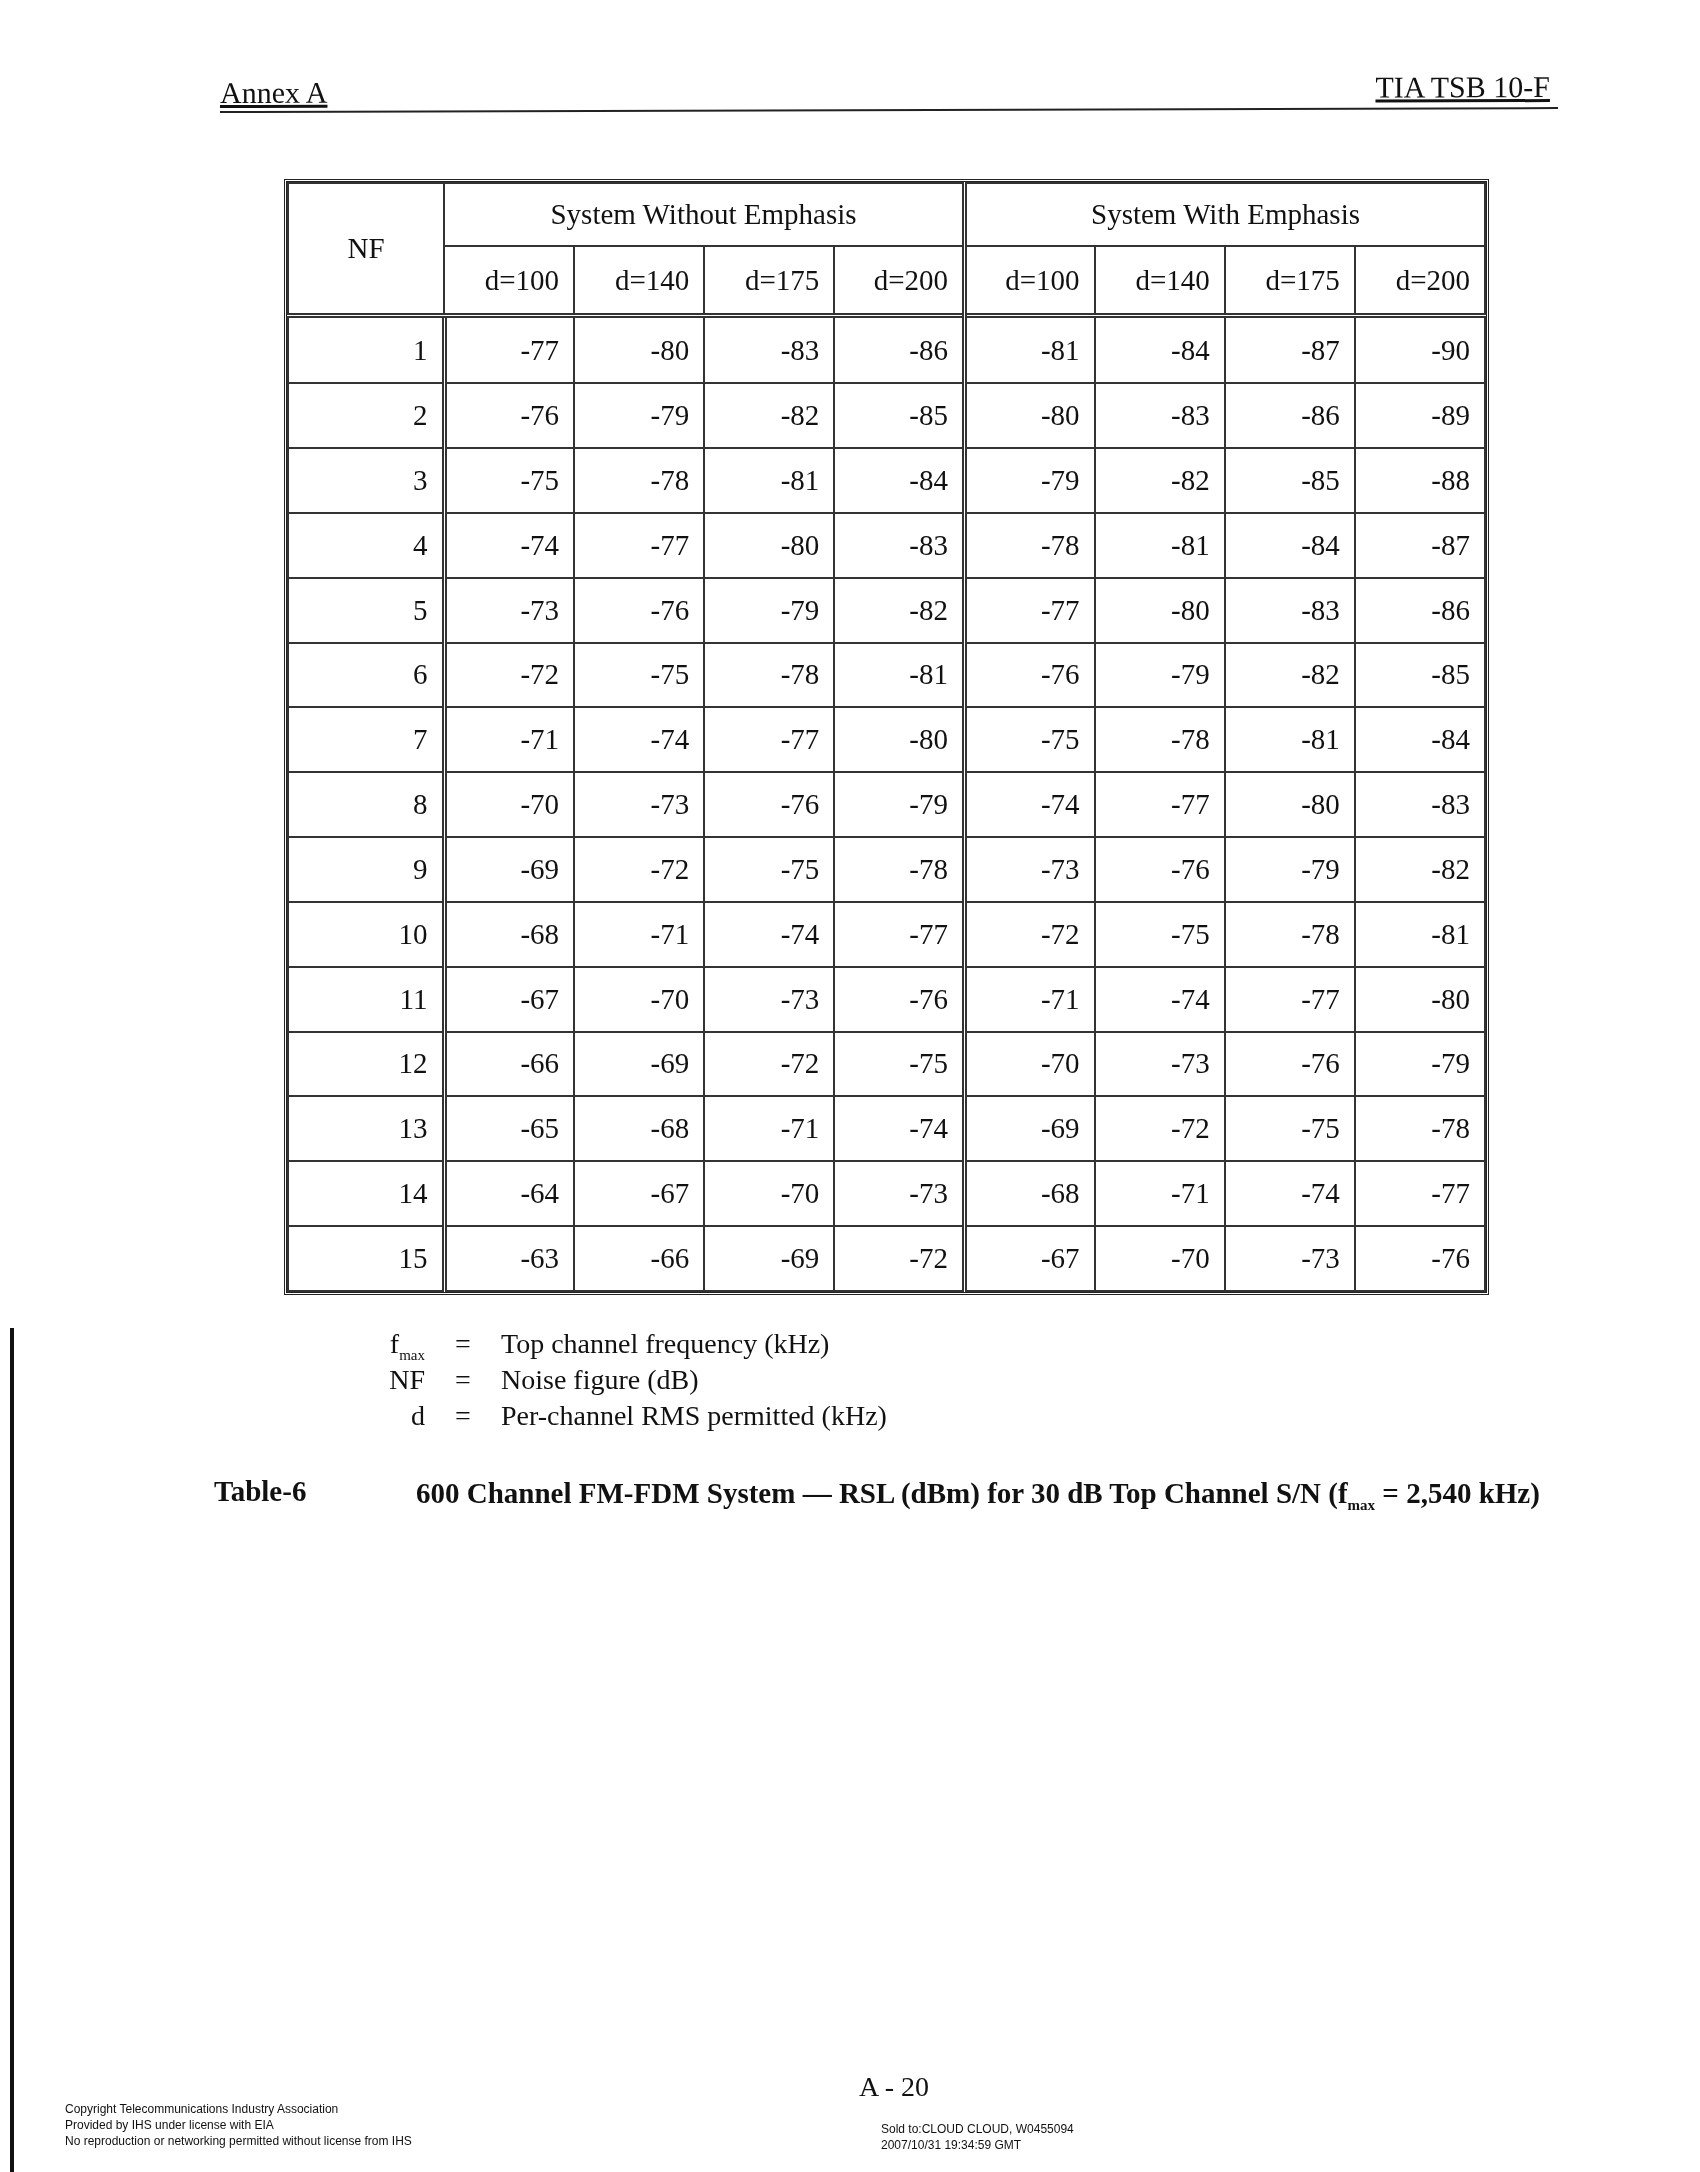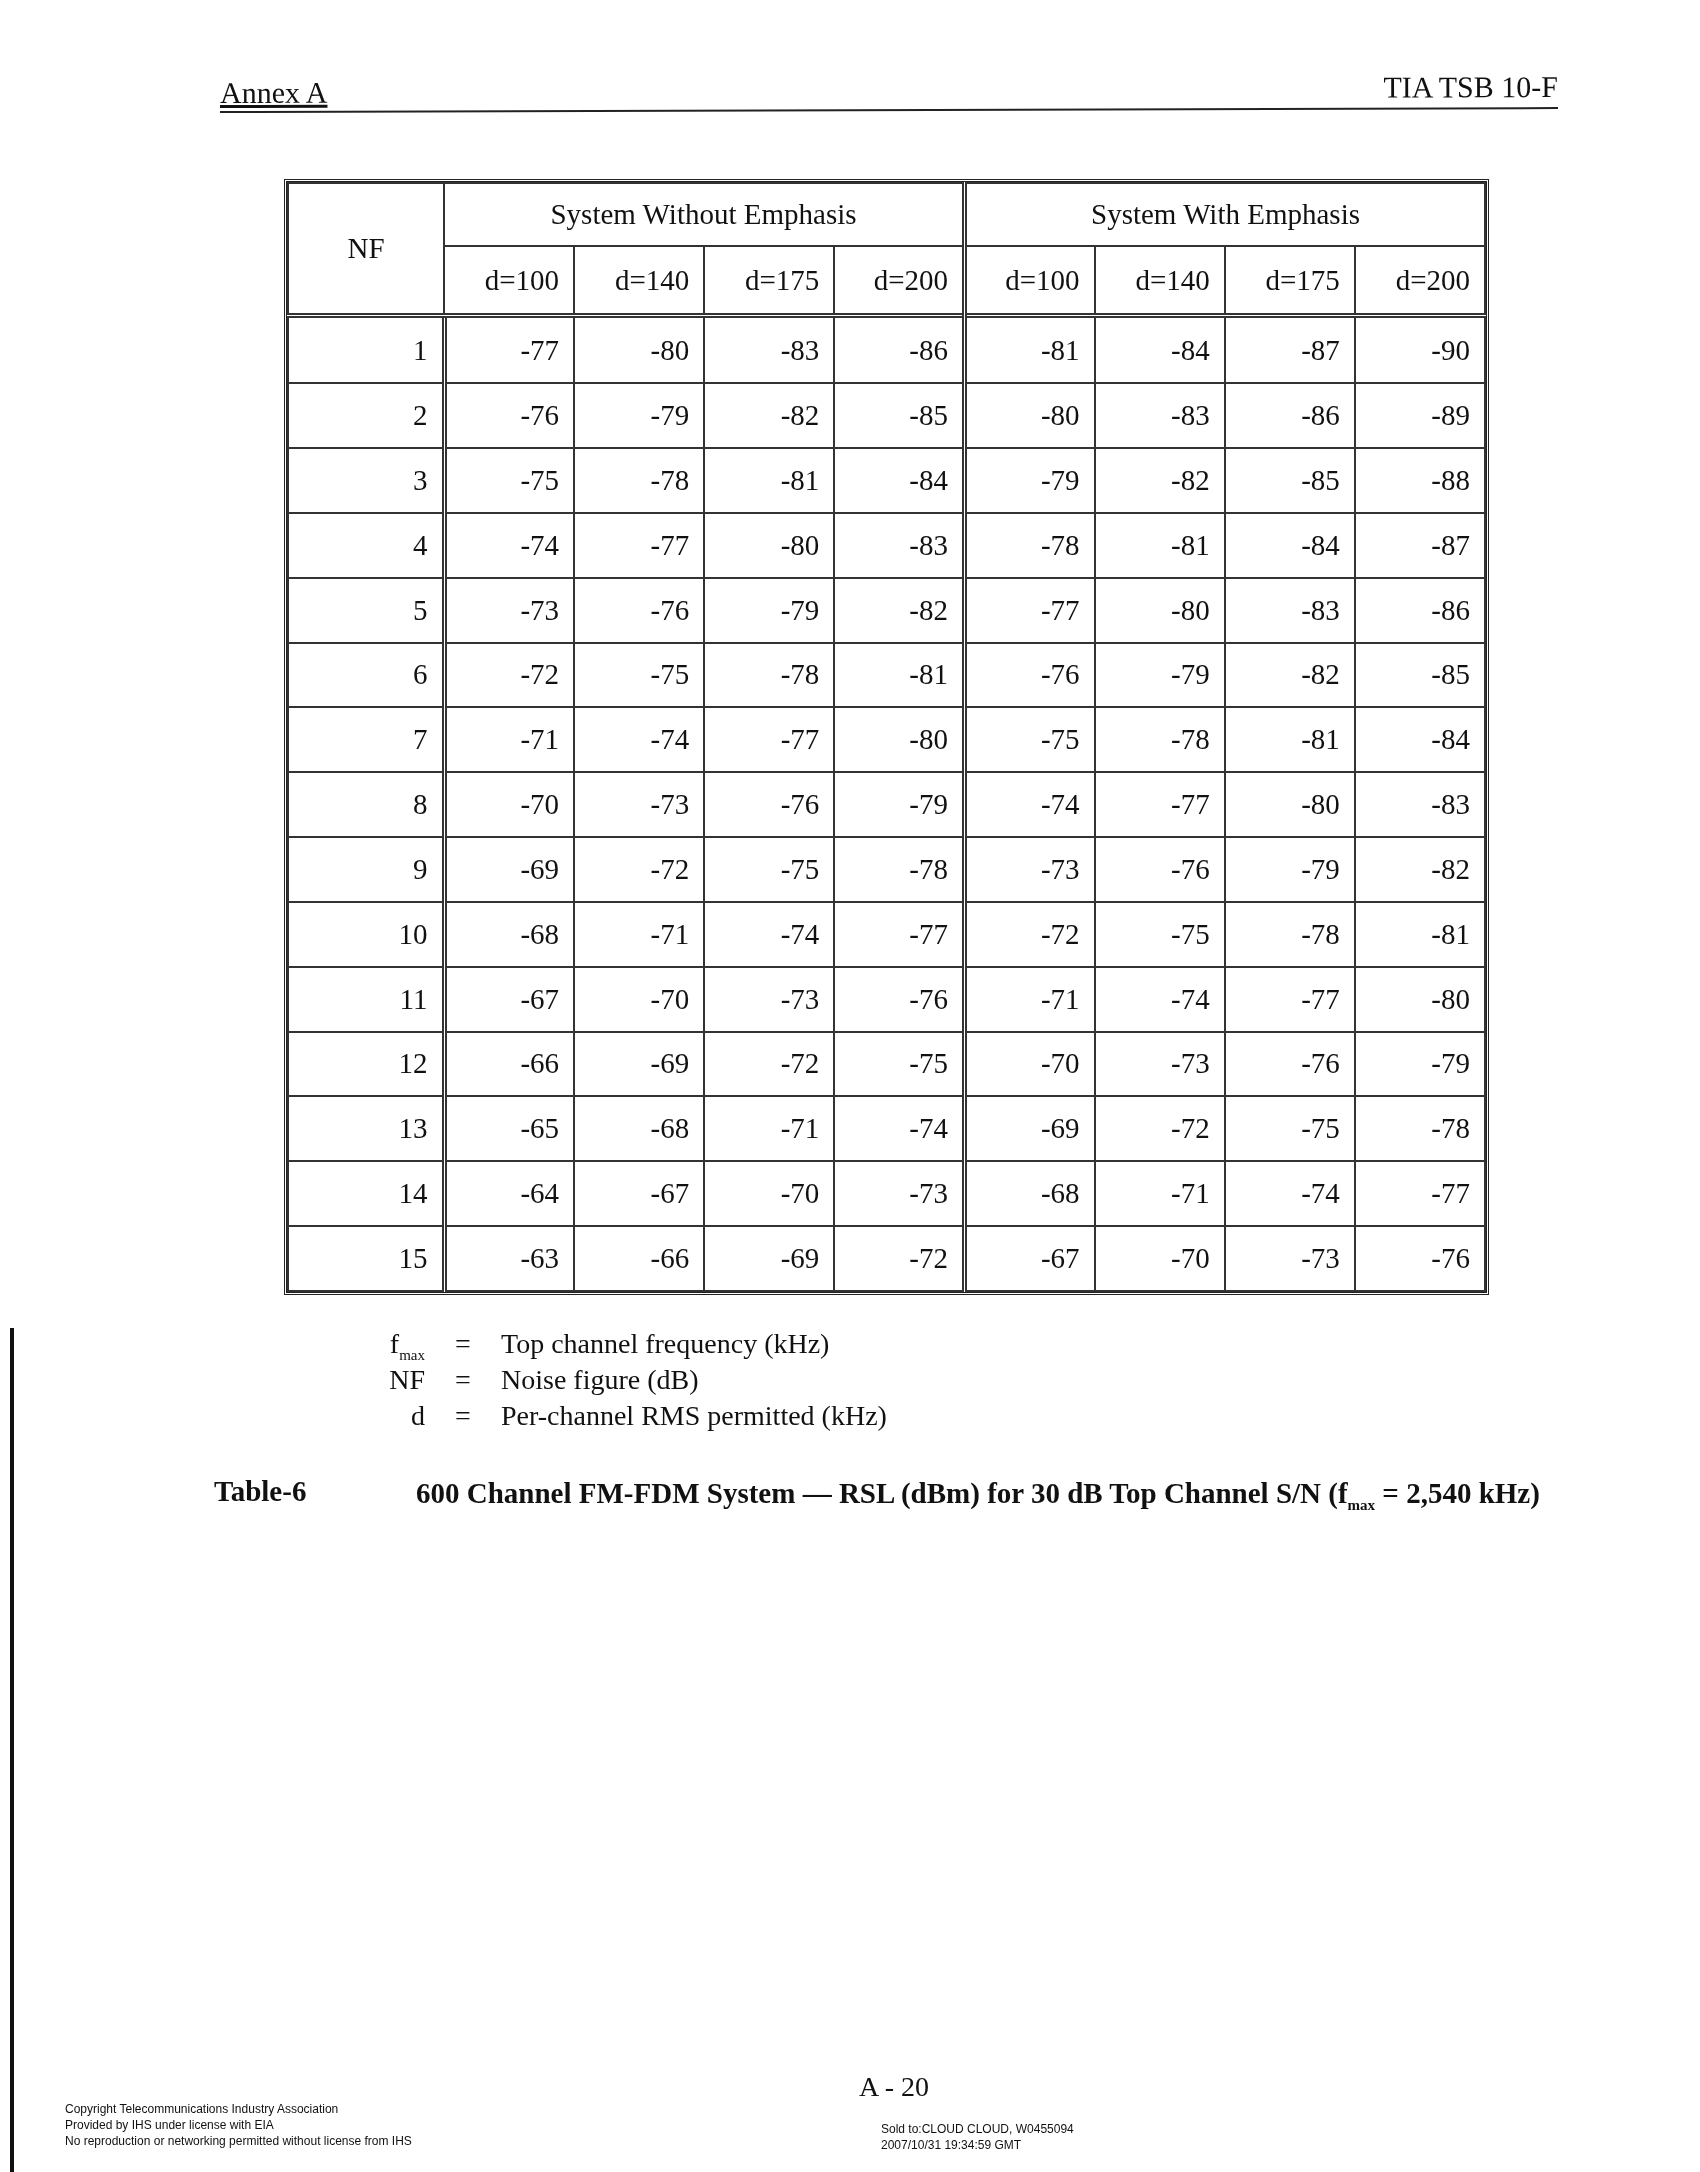--- a/index.html
+++ b/index.html
@@ -9,21 +9,21 @@
   }
   .left-bar {
     position: absolute; left: 10px; top: 1328px; width: 4px; height: 844px;
     background: #111;
   }
   .header {
     position: absolute; left: 220px; top: 78px; width: 1338px; height: 33px;
     border-bottom: 2.5px solid #222; transform: rotate(-0.17deg); transform-origin: left bottom;
   }
   .header .left { position: absolute; left: 0; bottom: 1px; font-size: 30px; text-decoration: underline; }
-  .header .right { position: absolute; right: 0; bottom: 3px; font-size: 30px; }
+  .header .right { position: absolute; right: 8px; bottom: 3px; font-size: 30px; text-decoration: underline; }
 
   .table-wrap {
     position: absolute; left: 284px; top: 179px; width: 1205px; height: 1116px;
     border: 3px double #222; box-sizing: border-box;
   }
   table.grid {
     border-collapse: collapse; width: 100%; height: 100%; table-layout: fixed;
   }
   table.grid td, table.grid th {
     border: 2px solid #333; font-weight: normal; font-size: 29px; padding: 0 14px;

